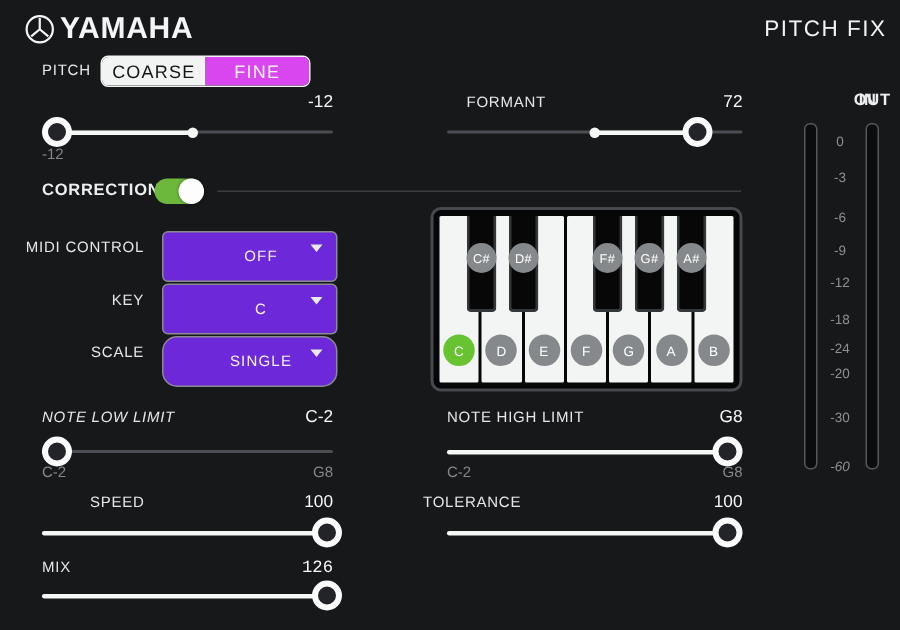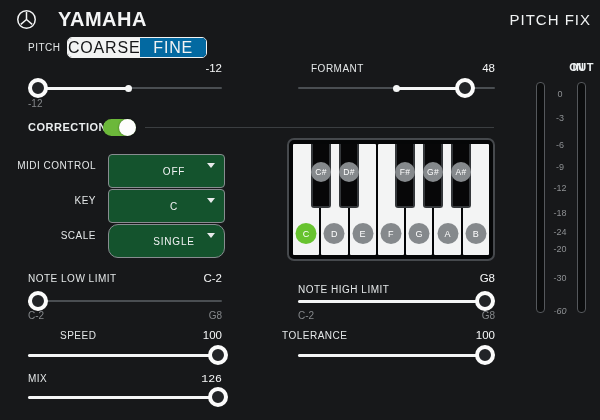--- a/index.html
+++ b/index.html
@@ -3,34 +3,34 @@
 <meta charset="utf-8">
 <style>
   html,body{margin:0;padding:0;background:#0b0c0d;}
   .app{
     position:relative;width:600px;height:420px;background:#17181a;
     font-family:"Liberation Sans","DejaVu Sans",sans-serif;color:#eceff0;
     overflow:hidden;
   }
   .abs{position:absolute;}
   
-  .logo{left:16px;top:8px;display:flex;align-items:center;gap:21px;}
+  .logo{left:16px;top:8px;display:flex;align-items:center;gap:3px;}
   .logo-text{font-size:20px;font-weight:bold;letter-spacing:.5px;color:#f4f5f6;}
   .title{right:9px;top:11px;font-size:15px;letter-spacing:1px;color:#f0f2f3;}
   
   .lbl{font-size:10px;letter-spacing:.5px;color:#e4e7e8;white-space:nowrap;}
   .val{font-size:11.5px;color:#f6f7f8;text-align:right;}
   .rng{font-size:10px;color:#85888b;}
   
   .mode-group{left:67px;top:37px;width:140px;height:21px;border:1.5px solid #f2f3f3;
     border-radius:5px;display:flex;overflow:hidden;box-sizing:border-box;}
   .mode-btn{flex:1;display:flex;align-items:center;justify-content:center;
-    font-size:16px;letter-spacing:.8px;cursor:default;}
+    font-size:12px;letter-spacing:.8px;cursor:default;}
   .mode-btn.sel{background:#f2f3f3;color:#141517;}
-  .mode-btn.unsel{background:#0369a1;color:#f2f3f3;}
+  .mode-btn.unsel{background:#d946ef;color:#f2f3f3;}
   
   .slider{height:20px;}
   .track{position:absolute;left:0;right:0;top:9px;height:2px;background:#4a4e52;border-radius:1px;}
   .fill{position:absolute;top:8.5px;height:3px;background:#f5f6f6;border-radius:2px;}
   .cdot{position:absolute;top:6.5px;width:7px;height:7px;border-radius:50%;background:#f5f6f6;}
   .handle{position:absolute;top:0;width:20px;height:20px;border-radius:50%;
     background:#222427;border:4.5px solid #fbfbfb;box-sizing:border-box;}
   .s-pitch{left:28px;top:78px;width:194px;}
   .s-pitch .fill{left:10px;width:90px;} .s-pitch .cdot{left:96.5px;} .s-pitch .handle{left:0;}
   .s-formant{left:298px;top:78px;width:197px;}
@@ -47,21 +47,21 @@
   .s-mix .fill{left:0;width:190px;} .s-mix .handle{left:180px;}
   
   .corr-lbl{left:28px;top:121px;font-size:11px;font-weight:bold;letter-spacing:.5px;}
   .toggle{left:103px;top:119px;width:33px;height:17px;border-radius:9px;background:#6cb83a;}
   .toggle .knob{position:absolute;left:16px;top:0;width:17px;height:17px;border-radius:50%;
     background:#fdfdfd;box-shadow:0 0 2px rgba(0,0,0,.5);}
   .divider{left:145px;top:127px;width:349px;height:1px;background:#3b3e41;}
   
   .dd-lbl{left:16px;width:80px;text-align:right;}
   .dd{left:108px;width:117px;height:34px;border:1.5px solid #888c90;border-radius:4px;
-    box-sizing:border-box;display:flex;align-items:center;justify-content:center;background:#14532d;padding-left:15px;}
+    box-sizing:border-box;display:flex;align-items:center;justify-content:center;background:#6d28d9;padding-left:15px;}
   .dd-val{font-size:10px;letter-spacing:.8px;color:#f2f3f4;}
   .dd-arrow{position:absolute;right:9px;top:8px;width:0;height:0;
     border-left:4.5px solid transparent;border-right:4.5px solid transparent;
     border-top:5.5px solid #e8eaeb;}
   
   .kbd{left:287px;top:138px;width:208px;height:123px;box-sizing:border-box;
     background:#050607;border:2px solid #46494d;border-radius:7px;padding:4px;}
   .kbd-inner{position:relative;width:100%;height:100%;}
   .wkeys{display:flex;gap:2px;height:100%;}
   .wkey{position:relative;flex:1;background:#f3f4f4;border-radius:1px;}
@@ -102,21 +102,21 @@
   <div class="abs val" style="left:28px;top:62px;width:194px;">-12</div>
   <div class="abs slider s-pitch">
     <div class="track"></div>
     <div class="fill"></div>
     <div class="cdot"></div>
     <div class="handle"></div>
   </div>
   <div class="abs rng" style="left:28px;top:98px;">-12</div>
 
   <div class="abs lbl" style="left:298px;top:63px;margin-left:13px;">FORMANT</div>
-  <div class="abs val" style="left:298px;top:62px;width:197px;">48</div>
+  <div class="abs val" style="left:298px;top:62px;width:197px;">72</div>
   <div class="abs slider s-formant">
     <div class="track"></div>
     <div class="fill"></div>
     <div class="cdot"></div>
     <div class="handle"></div>
   </div>
 
   <div class="abs corr-lbl">CORRECTION</div>
   <div class="abs toggle">
     <div class="knob"></div>
@@ -177,31 +177,31 @@
       </div>
       <div class="bkey b3">
         <span class="kcircle">G#</span>
       </div>
       <div class="bkey b4">
         <span class="kcircle">A#</span>
       </div>
     </div>
   </div>
 
-  <div class="abs lbl" style="left:28px;top:273px;">NOTE LOW LIMIT</div>
+  <div class="abs lbl" style="left:28px;top:273px;font-style:italic;">NOTE LOW LIMIT</div>
   <div class="abs val" style="left:28px;top:272px;width:194px;">C-2</div>
   <div class="abs slider s-low">
     <div class="track"></div>
     <div class="fill"></div>
     <div class="handle"></div>
   </div>
   <div class="abs rng" style="left:28px;top:310px;">C-2</div>
   <div class="abs rng" style="left:28px;top:310px;width:194px;text-align:right;">G8</div>
 
-  <div class="abs lbl" style="left:298px;top:284px;">NOTE HIGH LIMIT</div>
+  <div class="abs lbl" style="left:298px;top:273px;">NOTE HIGH LIMIT</div>
   <div class="abs val" style="left:298px;top:272px;width:197px;">G8</div>
   <div class="abs slider s-high">
     <div class="track"></div>
     <div class="fill"></div>
     <div class="handle"></div>
   </div>
   <div class="abs rng" style="left:298px;top:310px;">C-2</div>
   <div class="abs rng" style="left:298px;top:310px;width:197px;text-align:right;">G8</div>
 
   <div class="abs lbl" style="left:28px;top:330px;margin-left:32px;">SPEED</div>

